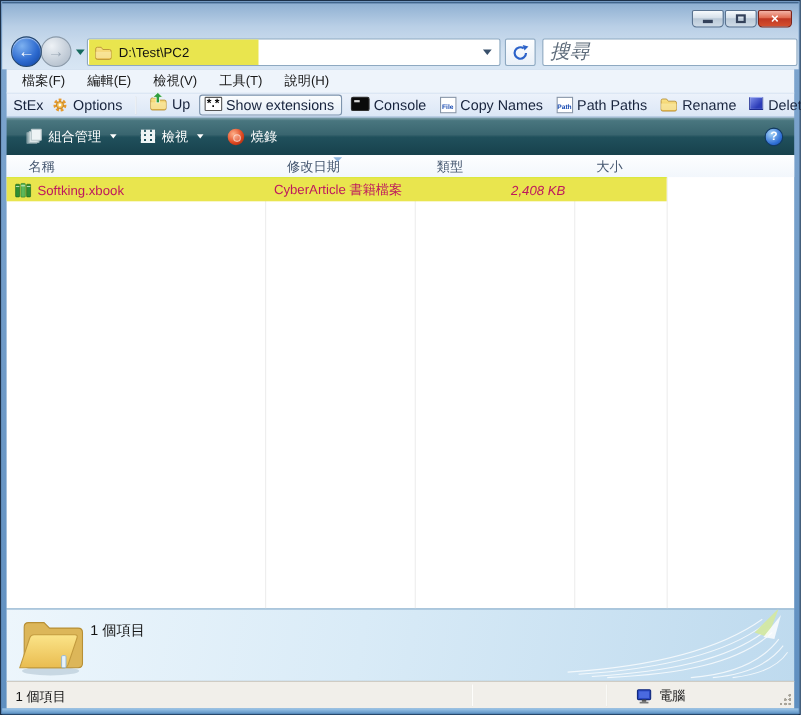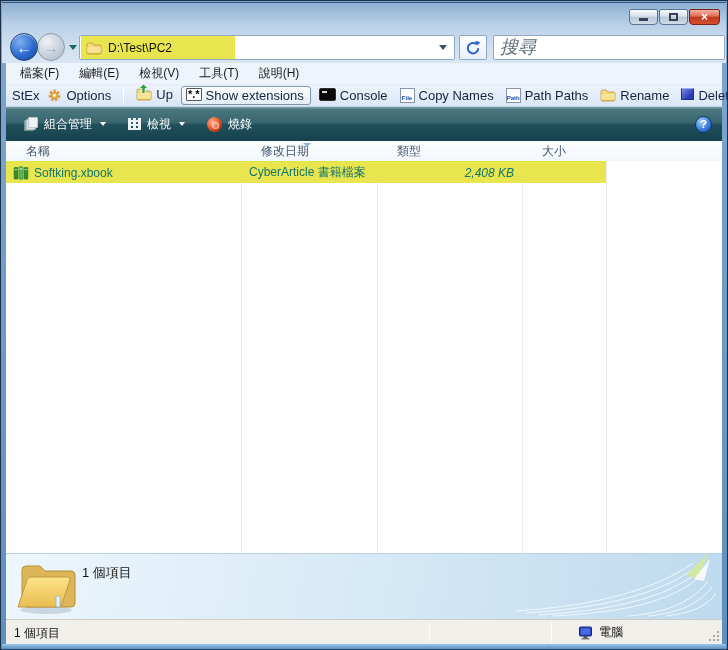--- a/index.html
+++ b/index.html
@@ -106,21 +106,21 @@
   
   .listarea { position:absolute; top:140px; left:5px; right:5px; height:412px; background:#fff; }
   .col-line { position:absolute; top:0; bottom:0; width:1px; background:#ededed; }
   .col-line.h { top:2px; height:16px; bottom:auto; background:#d7e1ec; }
   .hdr { position:relative; display:grid; grid-template-columns:235px 136px 145px 84px 1fr; height:20px;
     background:linear-gradient(#fdfeff,#f2f7fc); font-size:12px; color:#44566f; align-items:center; }
   .hdr .cell { padding:0 20px; cursor:default; }
   .sort-arrow { position:absolute; left:297px; top:2px; width:0; height:0;
     border-left:4px solid transparent; border-right:4px solid transparent; border-top:4px solid #8fb4dc; }
   .filerow { position:relative; display:grid; grid-template-columns:235px 136px 145px 84px; width:600px;
-    height:22px; background:#e9e54e; font-size:12px; color:#0f766e; align-items:center; cursor:default;
+    height:22px; background:#e9e54e; font-size:12px; color:#be185d; align-items:center; cursor:default;
     border-top:1px solid #d9e83e; }
   .filerow .cell { padding:0 8px; white-space:nowrap; overflow:hidden; }
   .filerow .c-name { display:flex; align-items:center; gap:5px; padding-left:7px; }
   .filerow .c-size { text-align:right;font-style:italic; }
 
   
   .detailspane { position:absolute; top:552px; left:5px; right:5px; height:66px;
     background:linear-gradient(100deg,#edf6fc 0%,#d9ebf7 45%,#bedaee 100%);
     border-top:1px solid #b7cfdf; overflow:hidden; }
   .dp-folder { position:absolute; left:8px; top:4px; }

